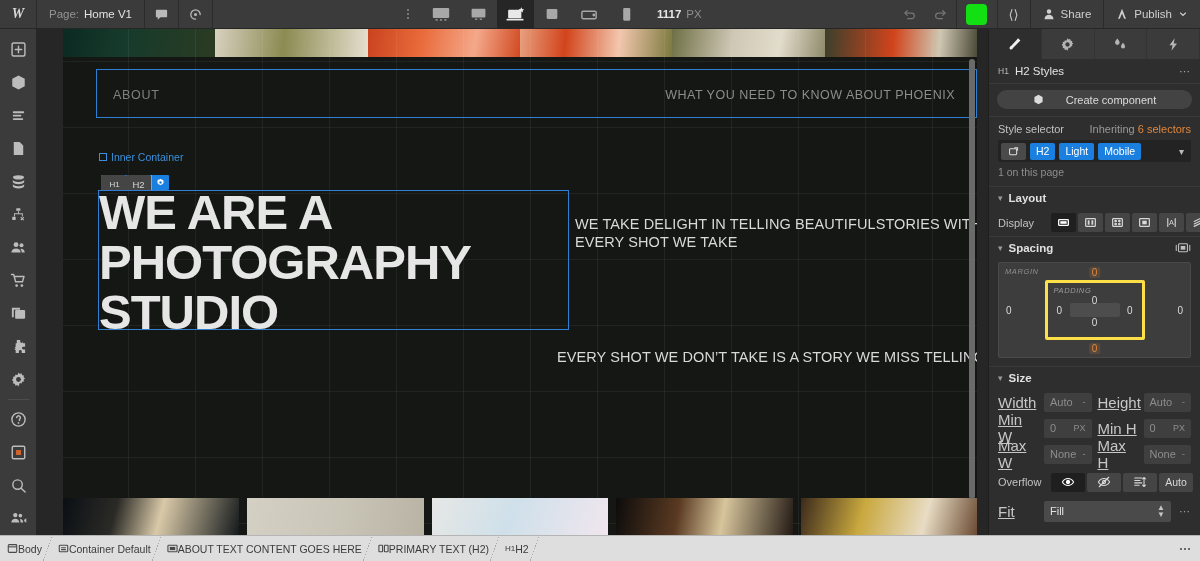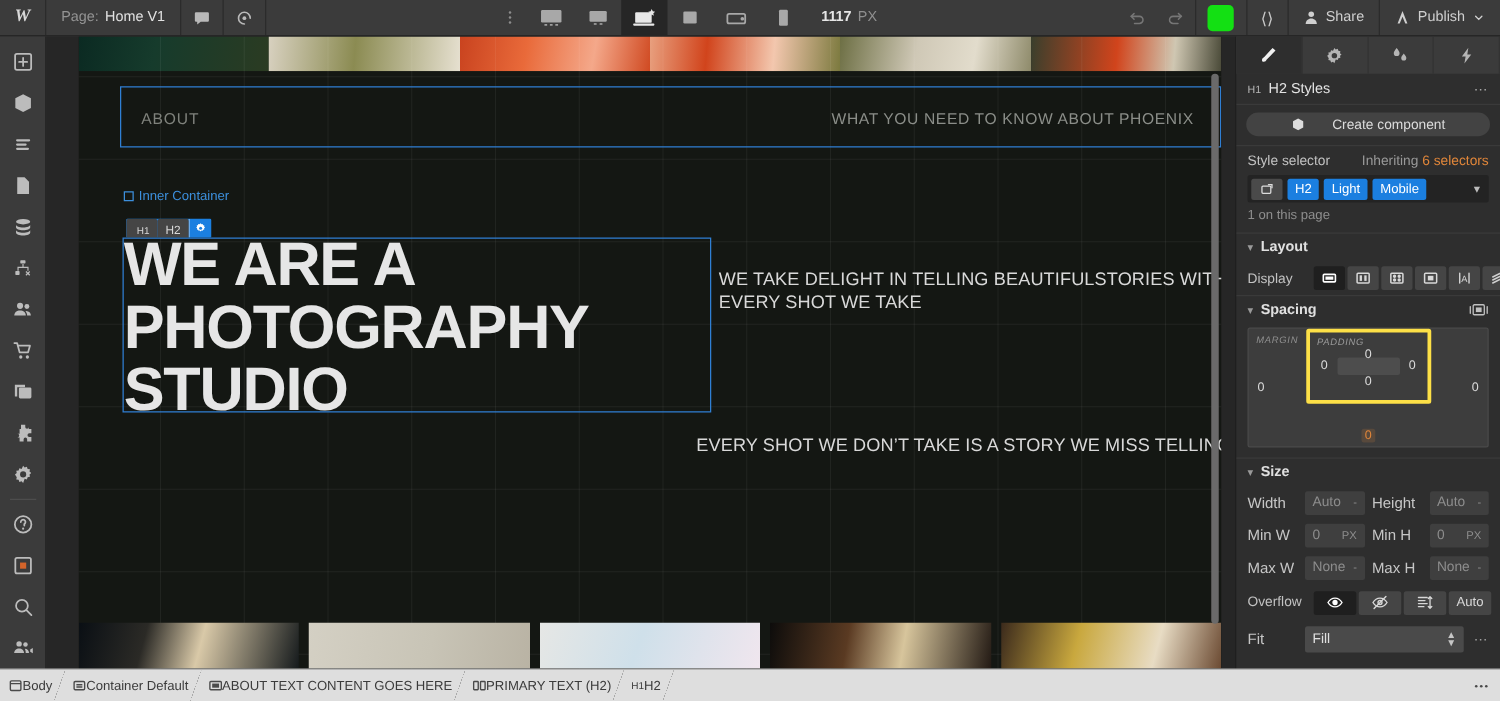--- a/index.html
+++ b/index.html
@@ -210,21 +210,21 @@
     width: 25px; height: 19px; background: #454545; border-radius: 2px; display: flex;
     align-items: center; justify-content: center; color: #d8d8d8;
   }
   .seg.on { background: #1f1f1f; color: #fff; }
   .seg.wide { width: 34px; font-size: 10.5px; }
 
   
   .spacing-wrap { padding: 3px 9px 8px 9px; }
   .margin-box {
     background: #3d3d3d; border: 1px solid #4a4a4a; border-radius: 2px; position: relative;
-    height: 96px; display: flex; justify-content: center;
+    height: 96px; display: flex; align-items: center; justify-content: center;
   }
   .mg-label { position: absolute; left: 6px; top: 4px; color: #8e8e8e; font-size: 7.5px;
     font-style: italic; letter-spacing: .6px; }
   .pd-label { position: absolute; left: 6px; top: 3px; color: #9a9a9a; font-size: 7.5px;
     font-style: italic; letter-spacing: .6px; }
   .padding-box {
     background: #3d3d3d; border: 3px solid #fde047; border-radius: 2px; position: relative;
     width: 100px; height: 60px; display: flex; align-items: center; justify-content: center;
   }
   .pd-center { width: 50px; height: 14px; background: #4d4d4d; border-radius: 2px; }
@@ -234,21 +234,21 @@
   .m-bot { bottom: 3px; left: 50%; transform: translateX(-50%); }
   .m-left { left: 7px; top: 50%; transform: translateY(-50%); }
   .m-right { right: 7px; top: 50%; transform: translateY(-50%); }
   .p-top { top: 12px; left: 50%; transform: translateX(-50%); }
   .p-bot { bottom: 9px; left: 50%; transform: translateX(-50%); }
   .p-left { left: 9px; top: 50%; transform: translateY(-50%); }
   .p-right { right: 9px; top: 50%; transform: translateY(-50%); }
 
   
   .srow { display: flex; align-items: center; padding: 0 9px; height: 26px; gap: 6px; }
-  .slbl { color: #c6c6c6; font-size: 12px; width: 40px; flex: 0 0 auto; }
+  .slbl { color: #c6c6c6; font-size: 15px; width: 40px; flex: 0 0 auto; text-decoration: underline; }
   .sfield {
     flex: 1; height: 19px; background: #3f3f3f; border-radius: 2px; display: flex;
     align-items: center; padding: 0 6px; color: #8d8d8d; font-size: 11px; min-width: 0;
   }
   .sfield .suf { margin-left: auto; color: #8d8d8d; font-size: 9px; }
   .fit-select {
     flex: 1; height: 21px; background: #4a4a4a; border-radius: 2px; display: flex;
     align-items: center; padding: 0 6px; color: #e0e0e0; font-size: 11px;
   }
   .fit-select .stp { margin-left: auto; color: #c6c6c6; font-size: 8px; line-height: .9; text-align: center; }

